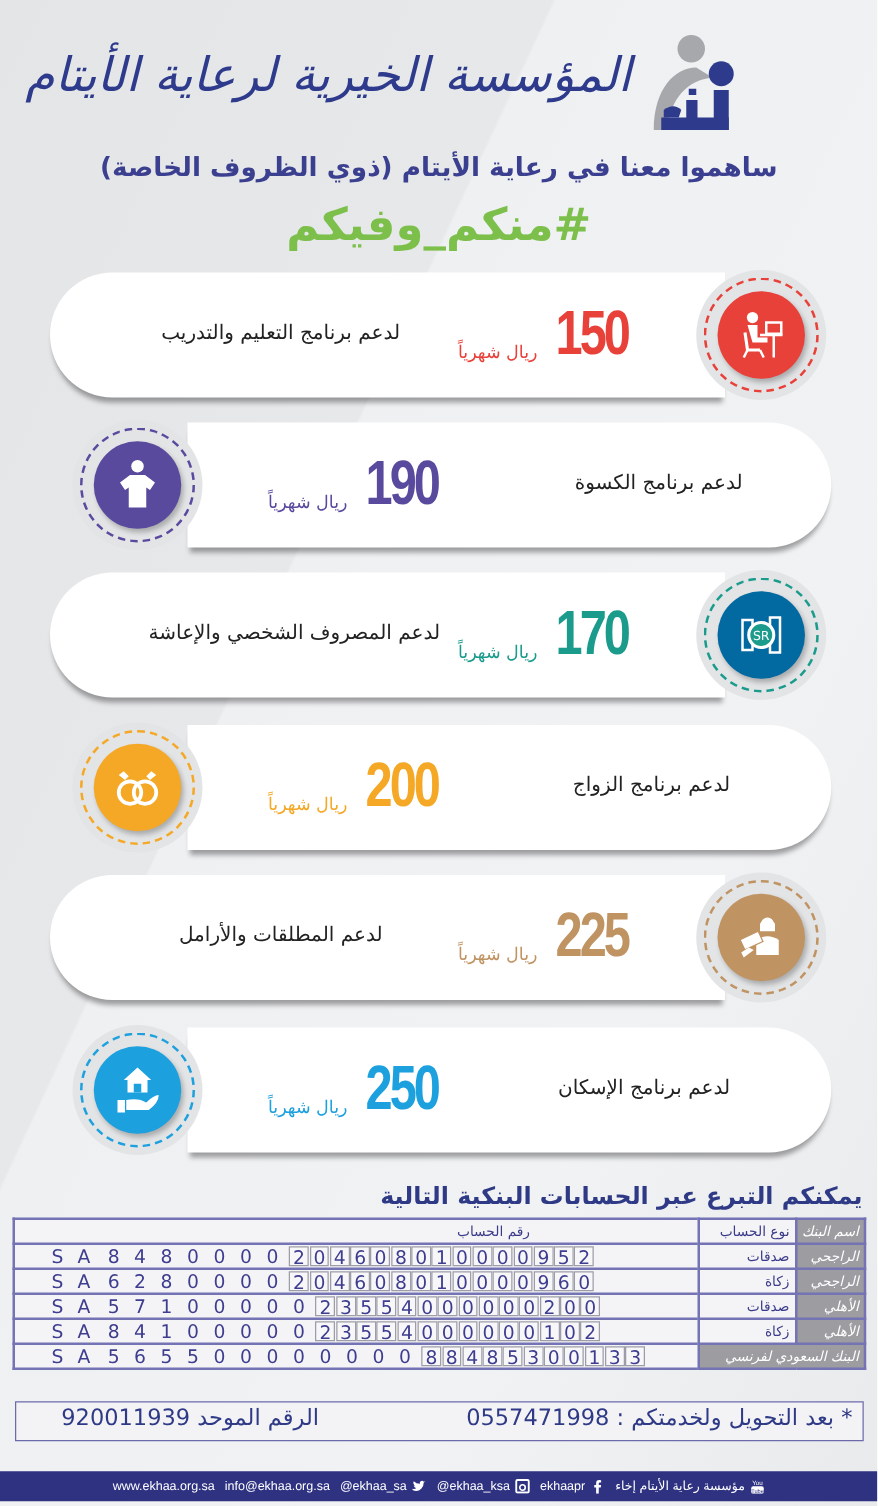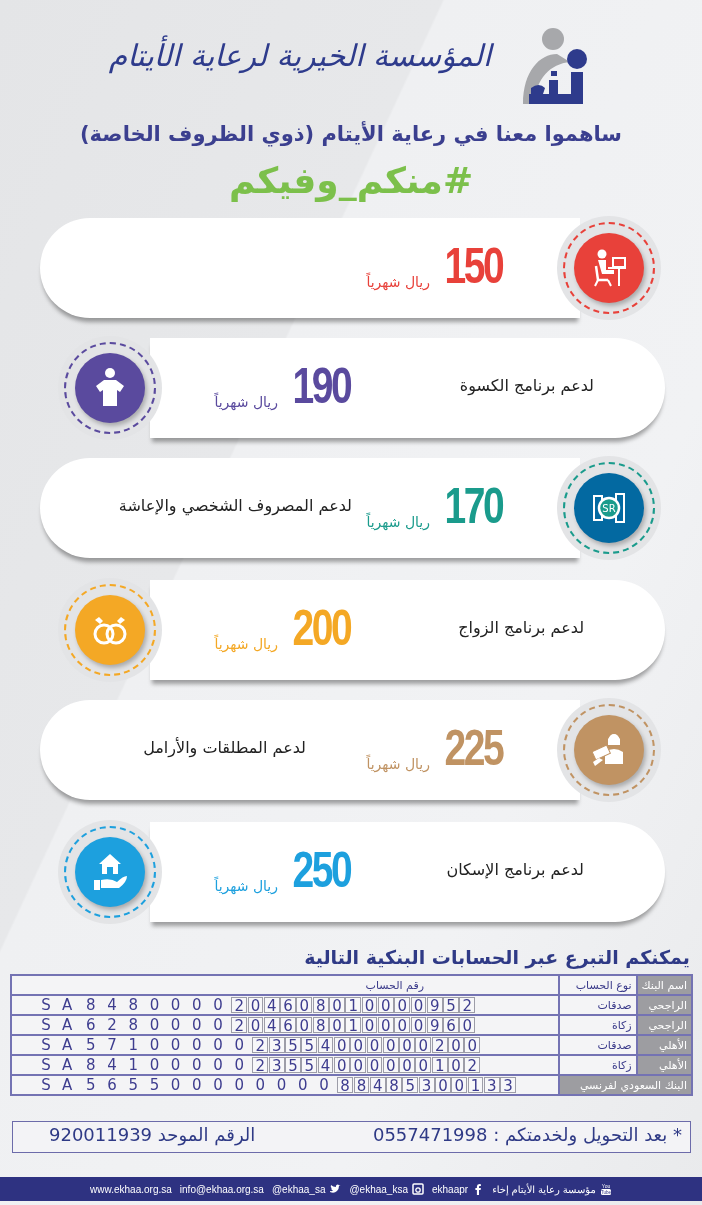--- a/index.html
+++ b/index.html
@@ -2,21 +2,21 @@
 <html><head>
 <meta charset="utf-8">
 <style>
   * { box-sizing: border-box; margin: 0; padding: 0; }
   body { width: 702px; height: 1205px; overflow: hidden; font-family: "DejaVu Sans", sans-serif; }
   .page { position: relative; width: 702px; height: 1205px;
     background: linear-gradient(115deg, #e4e5e7 0%, #e7e8ea 35%, #eff0f2 35.2%, #f1f2f4 70%, #e9eaec 100%); overflow: hidden; }
   
   .logo { position: absolute; left: 515px; top: 16px; width: 80px; height: 90px; }
   .org-title { position: absolute; left: 95px; top: 38px; width: 410px; height: 60px; text-align: center;
-    font-family: "DejaVu Serif", serif; font-size: 30px; color: #2e3b8c; direction: rtl; font-style: italic; letter-spacing: -1px; white-space: nowrap; }
+    font-family: "DejaVu Serif", serif; font-size: 38px; color: #2e3b8c; direction: rtl; font-style: italic; letter-spacing: -1px; white-space: nowrap; }
   .tagline { position: absolute; left: 0; width: 702px; top: 122px; text-align: center; direction: rtl;
     font-size: 21px; color: #3b3f8f; font-weight: bold; }
   .hashtag { position: absolute; left: 0; width: 702px; top: 160px; text-align: center; direction: rtl;
     font-size: 36px; color: #7cc04b; font-weight: bold; }
   
   .row { position: absolute; left: 0; width: 702px; height: 120px; }
   .pill { position: absolute; top: 8px; height: 100px; background: #fff;
     box-shadow: 0 6px 4px -2px rgba(0,0,0,0.35); }
   .row.badge-right .pill { left: 40px; width: 540px; border-radius: 60px 0 0 60px; }
   .row.badge-left .pill { left: 150px; width: 515px; border-radius: 0 60px 60px 0; }
@@ -30,21 +30,21 @@
     box-shadow: 2px 3px 4px rgba(0,0,0,0.25); display: flex; align-items: center; justify-content: center; }
   .badge .fill svg { width: 44px; height: 44px; }
   .amount { position: absolute; top: 28px; font-family: "Liberation Sans", sans-serif; font-weight: bold;
     font-size: 50px; line-height: 56px; letter-spacing: -3px; transform: scaleX(0.78); transform-origin: right center; }
   .unit { position: absolute; top: 64px; font-size: 14px; direction: rtl; white-space: nowrap; }
   .desc { position: absolute; top: 46px; font-size: 16px; color: #222; direction: rtl; white-space: nowrap; }
   
   .bank-heading { position: absolute; right: 12px; top: 946px; font-size: 19px; color: #2f3a86; font-weight: bold; direction: rtl; }
   table.bank { position: absolute; left: 10px; top: 974px; width: 683px; border-collapse: collapse; direction: rtl; }
   table.bank td { height: 20px; border: 2px solid #7473b3; font-size: 11px; padding: 0 4px; }
-  td.bank-name { width: 50px; background: #9d9da1; color: #fff; text-align: right; white-space: nowrap; font-size: 10px; }
+  td.bank-name { width: 50px; background: #9d9da1; color: #fff; text-align: right; white-space: nowrap; font-size: 10px; font-style: italic; }
   td.acct-type { width: 78px; background: #f4f4f6; color: #3a3a8a; text-align: right; }
   td.acct-num { background: #f4f4f6; padding: 0 !important; }
   td.hdr { color: #3a3a8a; background: #f4f4f6; }
   .digits { direction: ltr; display: flex; justify-content: flex-end; align-items: center; height: 18px; padding-right: 2px; }
   .d { width: 15.8px; height: 16px; text-align: center; font-size: 15px; line-height: 16px; color: #3e3d8f;
     font-family: "DejaVu Sans", sans-serif; margin-right: 0.5px; }
   .d.box { border: 1.5px solid #9d9da8; background: #f7f7f9; }
   .d.plain { margin-right: 5.4px; }
   .d.sa { margin-right: 8px; }
   .contact-box { position: absolute; left: 12px; top: 1121px; width: 679px; height: 32px; border: 1.5px solid #6c6baa;
@@ -88,20 +88,21 @@
           <path d="M11 14 h8 v10 h8 v4 h-12 z" fill="#fff"></path>
           <path d="M9 20 l2 14 h10" stroke="#fff" stroke-width="2.5" fill="none"></path>
           <path d="M11 34 l-3 6 M21 34 l3 6" stroke="#fff" stroke-width="2"></path>
           <rect x="26" y="12" width="12" height="9" fill="none" stroke="#fff" stroke-width="2"></rect>
           <path d="M21 22 h18 M32 22 v18" stroke="#fff" stroke-width="2"></path>
         </svg>
       </div>
     </div>
     <div class="amount" style="right:200px;color:#e8413a">150</div>
     <div class="unit" style="right:272px;color:#e8413a">ريال شهرياً</div>
+    <div class="desc" style="right:382px">لدعم برنامج التعليم والتدريب</div>
   </div>
 
   <div class="row badge-left" style="top:330px">
     <div class="pill"></div>
     <div class="badge">
       <div class="ring" style="border-color:#5a4a9e"></div>
       <div class="fill" style="background:#5a4a9e">
         <svg viewBox="0 0 44 44">
           <circle cx="22" cy="7" r="5" fill="#fff"></circle>
           <path d="M8 20 l8 -6 h12 l8 6 l-4 6 l-3 -2 v16 h-14 v-16 l-3 2 z" fill="#fff"></path>

